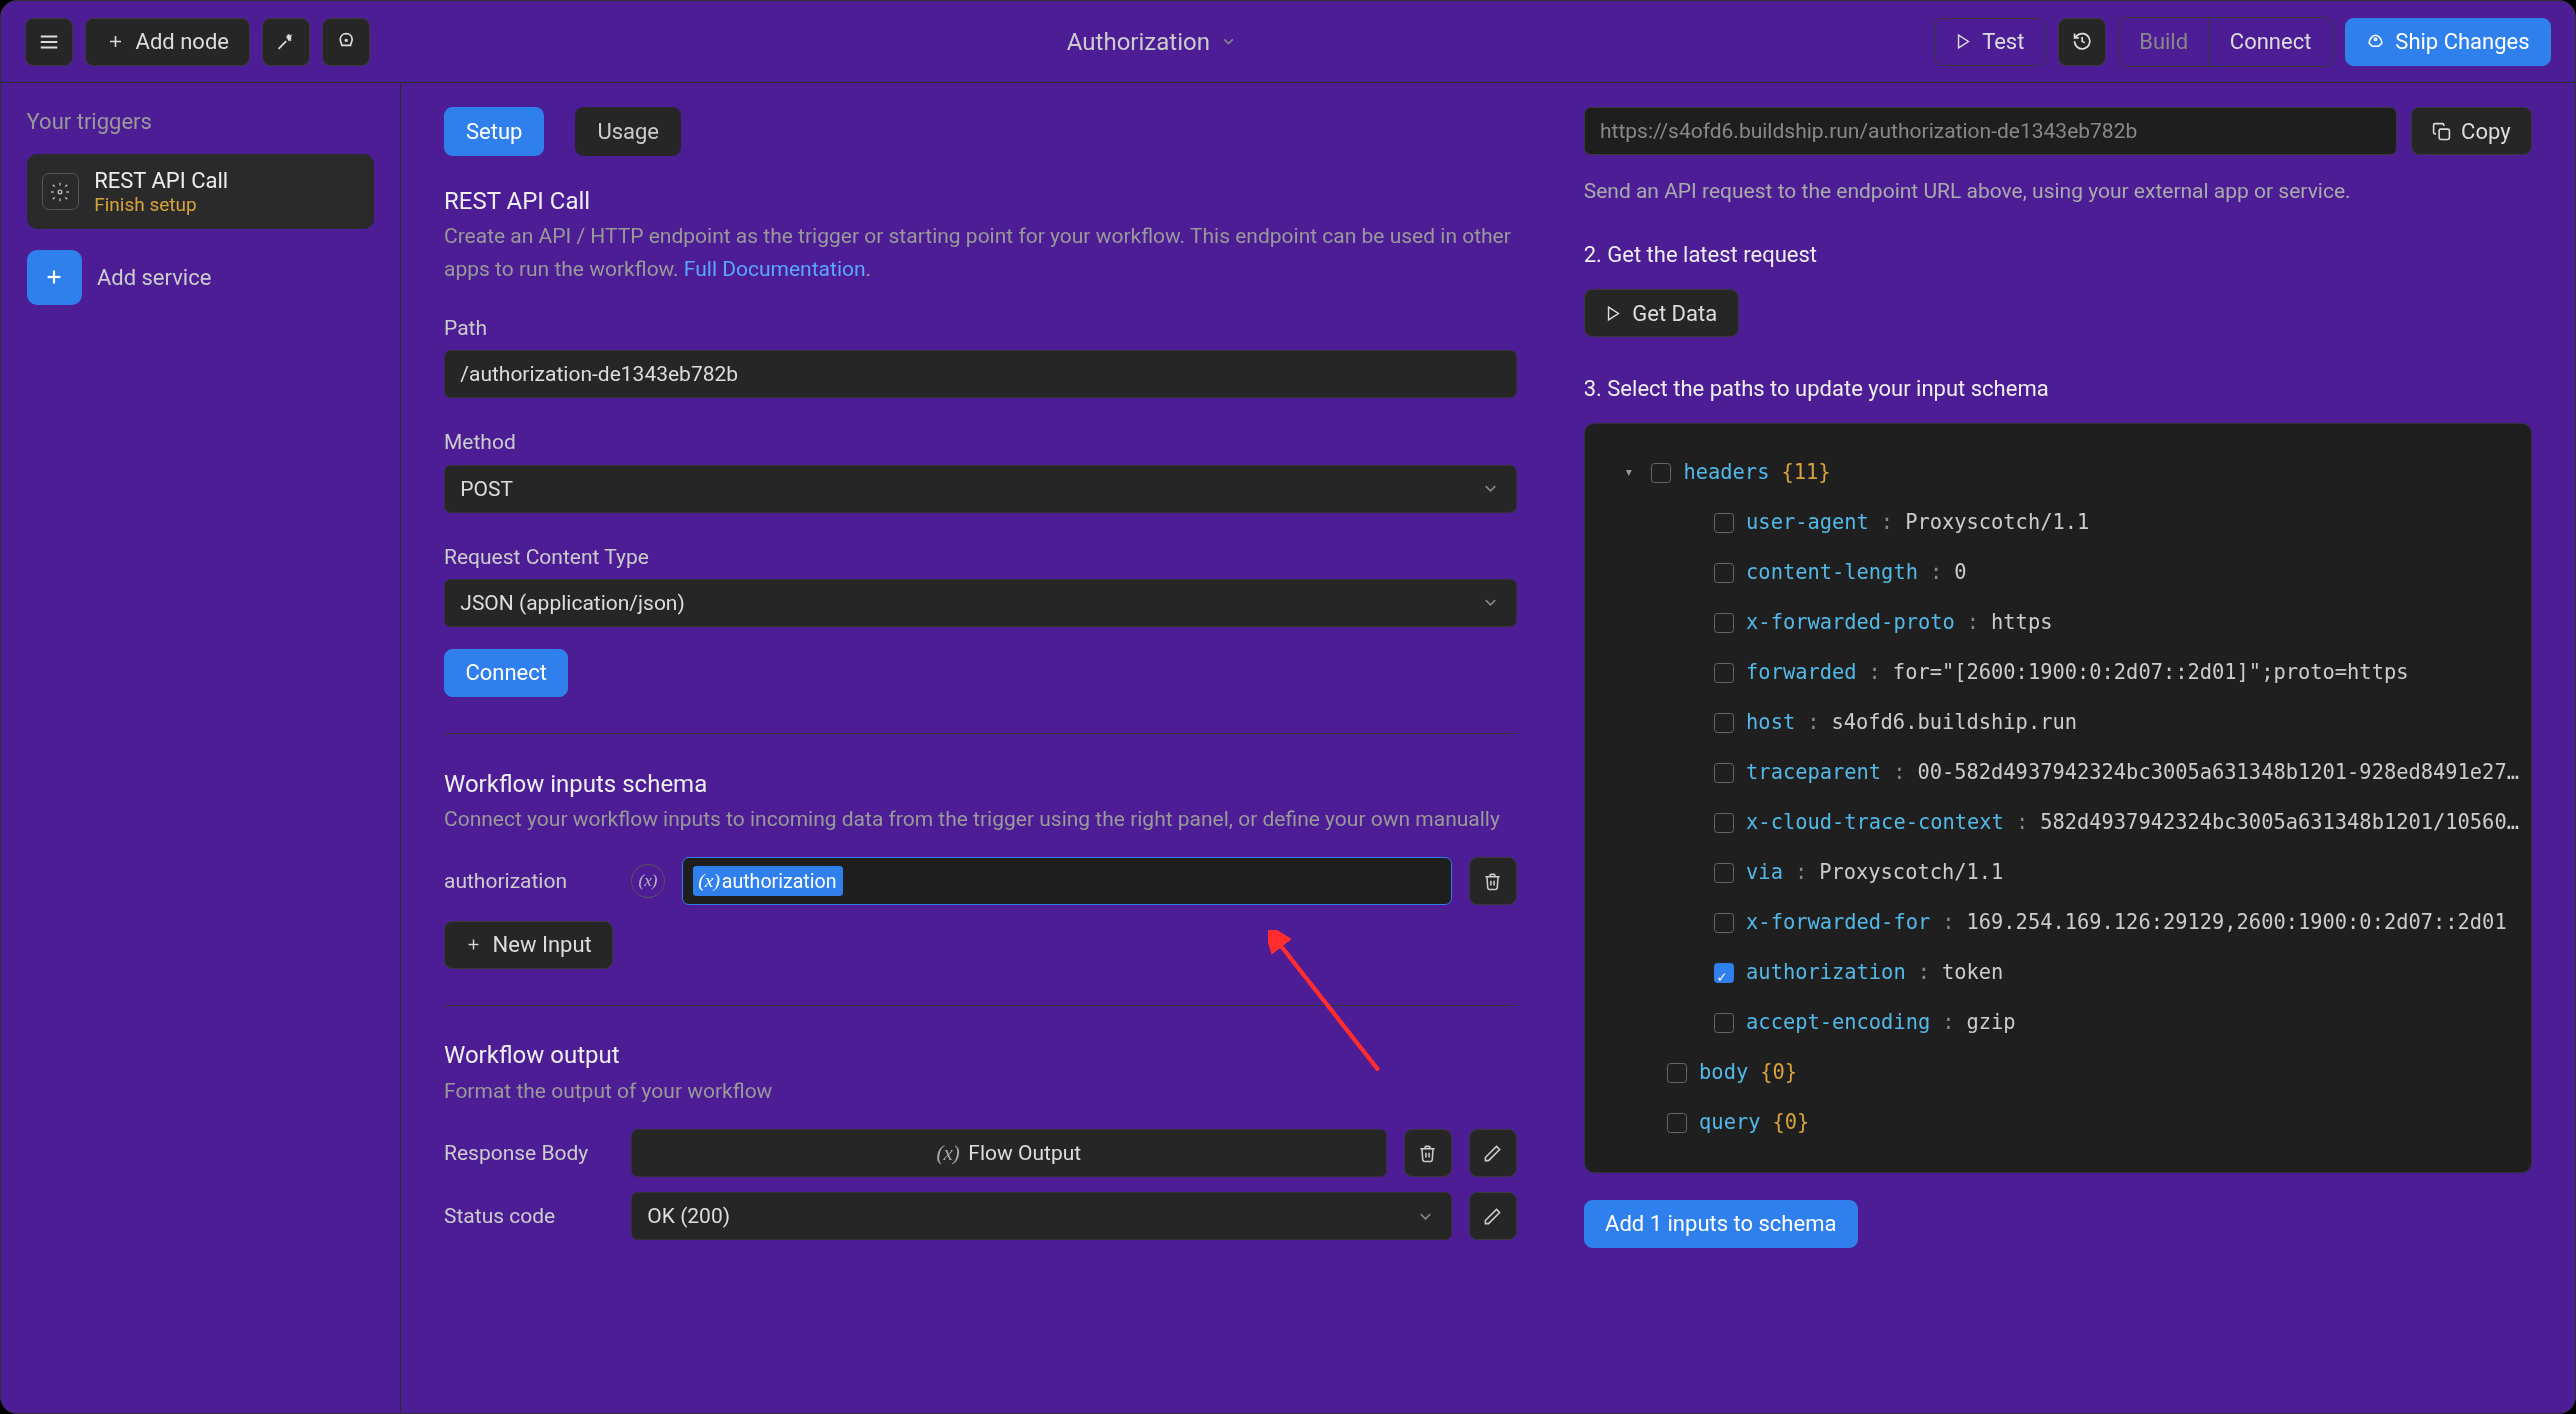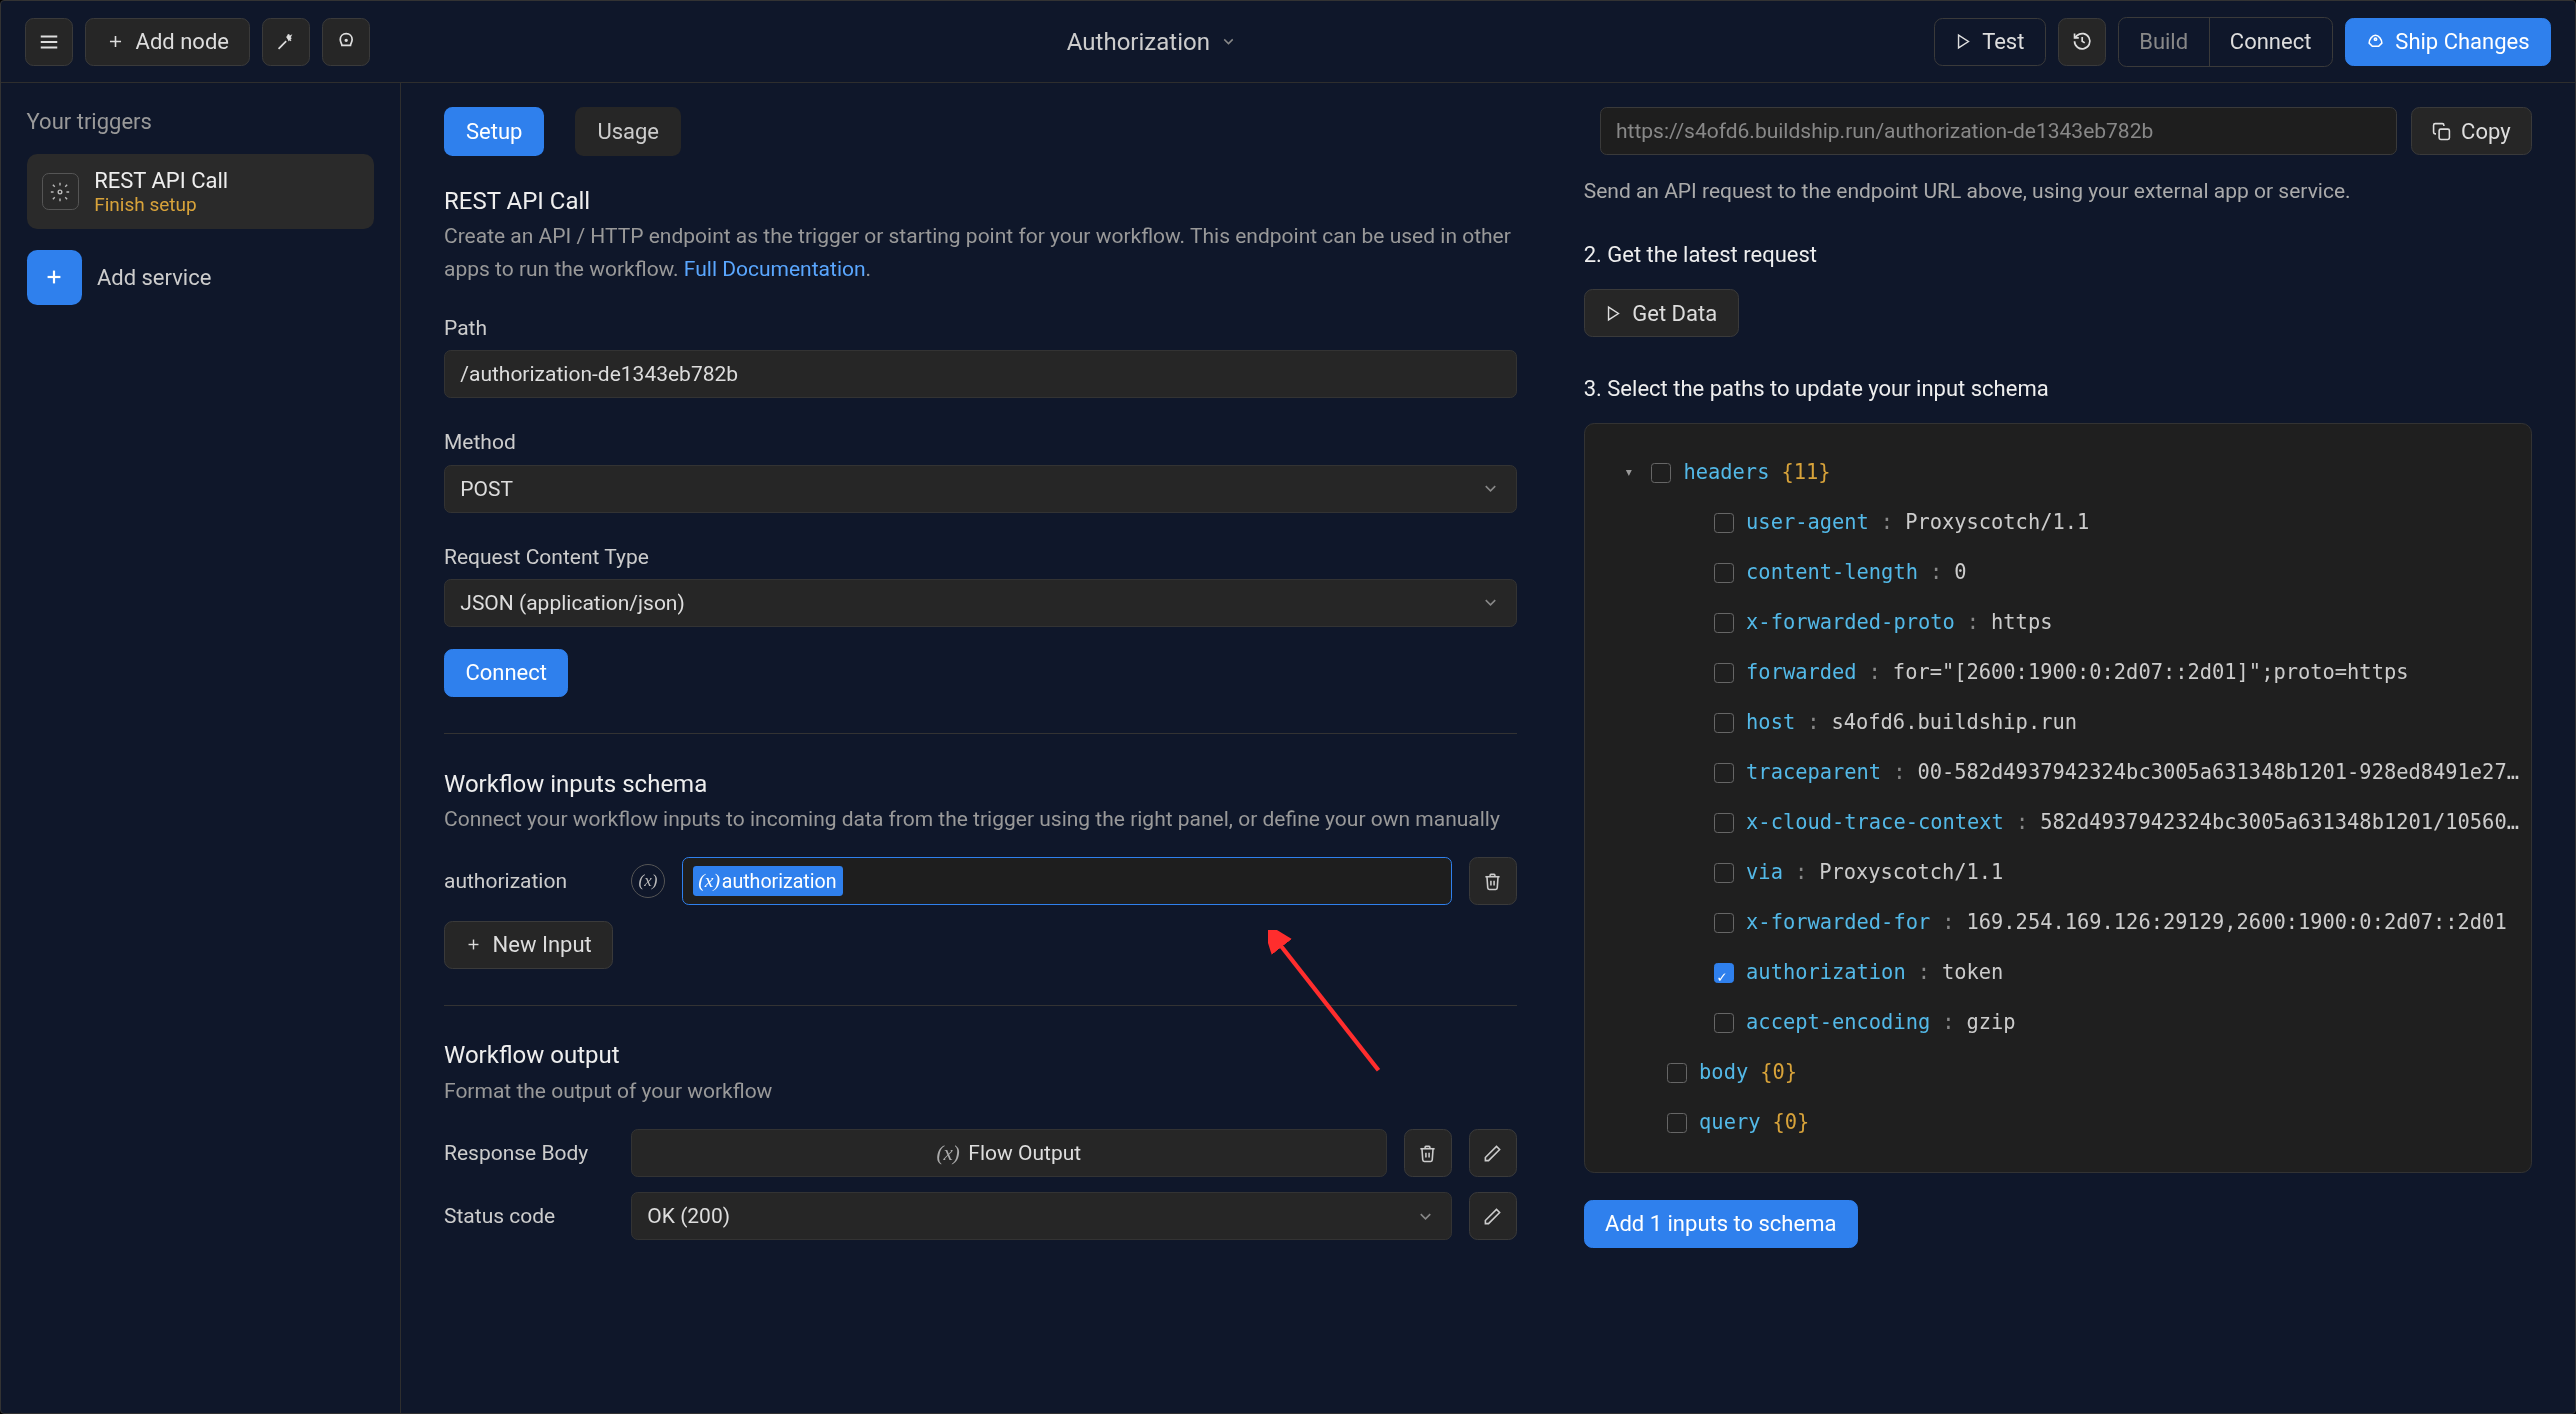--- a/index.html
+++ b/index.html
@@ -8,22 +8,22 @@
     background: #000;
     font-family: -apple-system, BlinkMacSystemFont, "Segoe UI", Roboto, sans-serif;
     color: #e5e5e5;
     font-size: 12px;
     overflow: hidden;
   }
   .app {
     width: 2576px;
     height: 1414px;
     transform-origin: top left;
-    background: #0f172a;
-    border-radius: 4px;
+    background: #4c1d95;
+    border-radius: 17px;
     overflow: hidden;
     display: flex;
     flex-direction: column;
     border: 0.9px solid #333;
     position: relative;
   }
   .scale-wrapper { position:absolute; top:0; left:0; }
 
   
   .topbar {
@@ -127,21 +127,21 @@
   .output-row .lbl { width:170px;font-size:21px;color:#ccc; }
   .output-val { flex:1;height:48px;background:#262626;border:0.9px solid #333;border-radius:6.8px;display:flex;align-items:center;justify-content:center;gap:8.5px;color:#ddd;font-size:21px; }
   .status-sel { flex:1;height:48px;background:#262626;border:0.9px solid #333;border-radius:6.8px;display:flex;align-items:center;justify-content:space-between;padding:0 15.3px;color:#ddd;font-size:21px;cursor:pointer; }
 
   
   .right-col {
     flex: 1.22;
     overflow-y:auto;
     padding: 24px 43px 51px 24px;
   }
-  .url-row { display:flex;gap:13.6px;margin-bottom:24px;margin-left:16px; }
+  .url-row { display:flex;gap:13.6px;margin-bottom:24px; }
   .url-box { flex:1;height:48px;background:#1e1e1e;border:0.9px solid #3a3a3a;border-radius:6.8px;display:flex;align-items:center;padding:0 15.3px;color:#888;font-size:21px;overflow:hidden; }
   .right-desc { color:#aaa;font-size:21px;margin-bottom:39px; }
   .right-step { color:#eee;font-size:22px;margin-bottom:22px; }
 
   .json-tree-box {
     background:#1f1f1f;border:0.9px solid #333;border-radius:10.2px;
     padding:24px 19px 24px 34px;margin-bottom:27px;
     font-family: ui-monospace, SFMono-Regular, Menlo, monospace;
     font-size:20.4px;line-height:2.45;
     overflow:hidden;white-space:nowrap;

